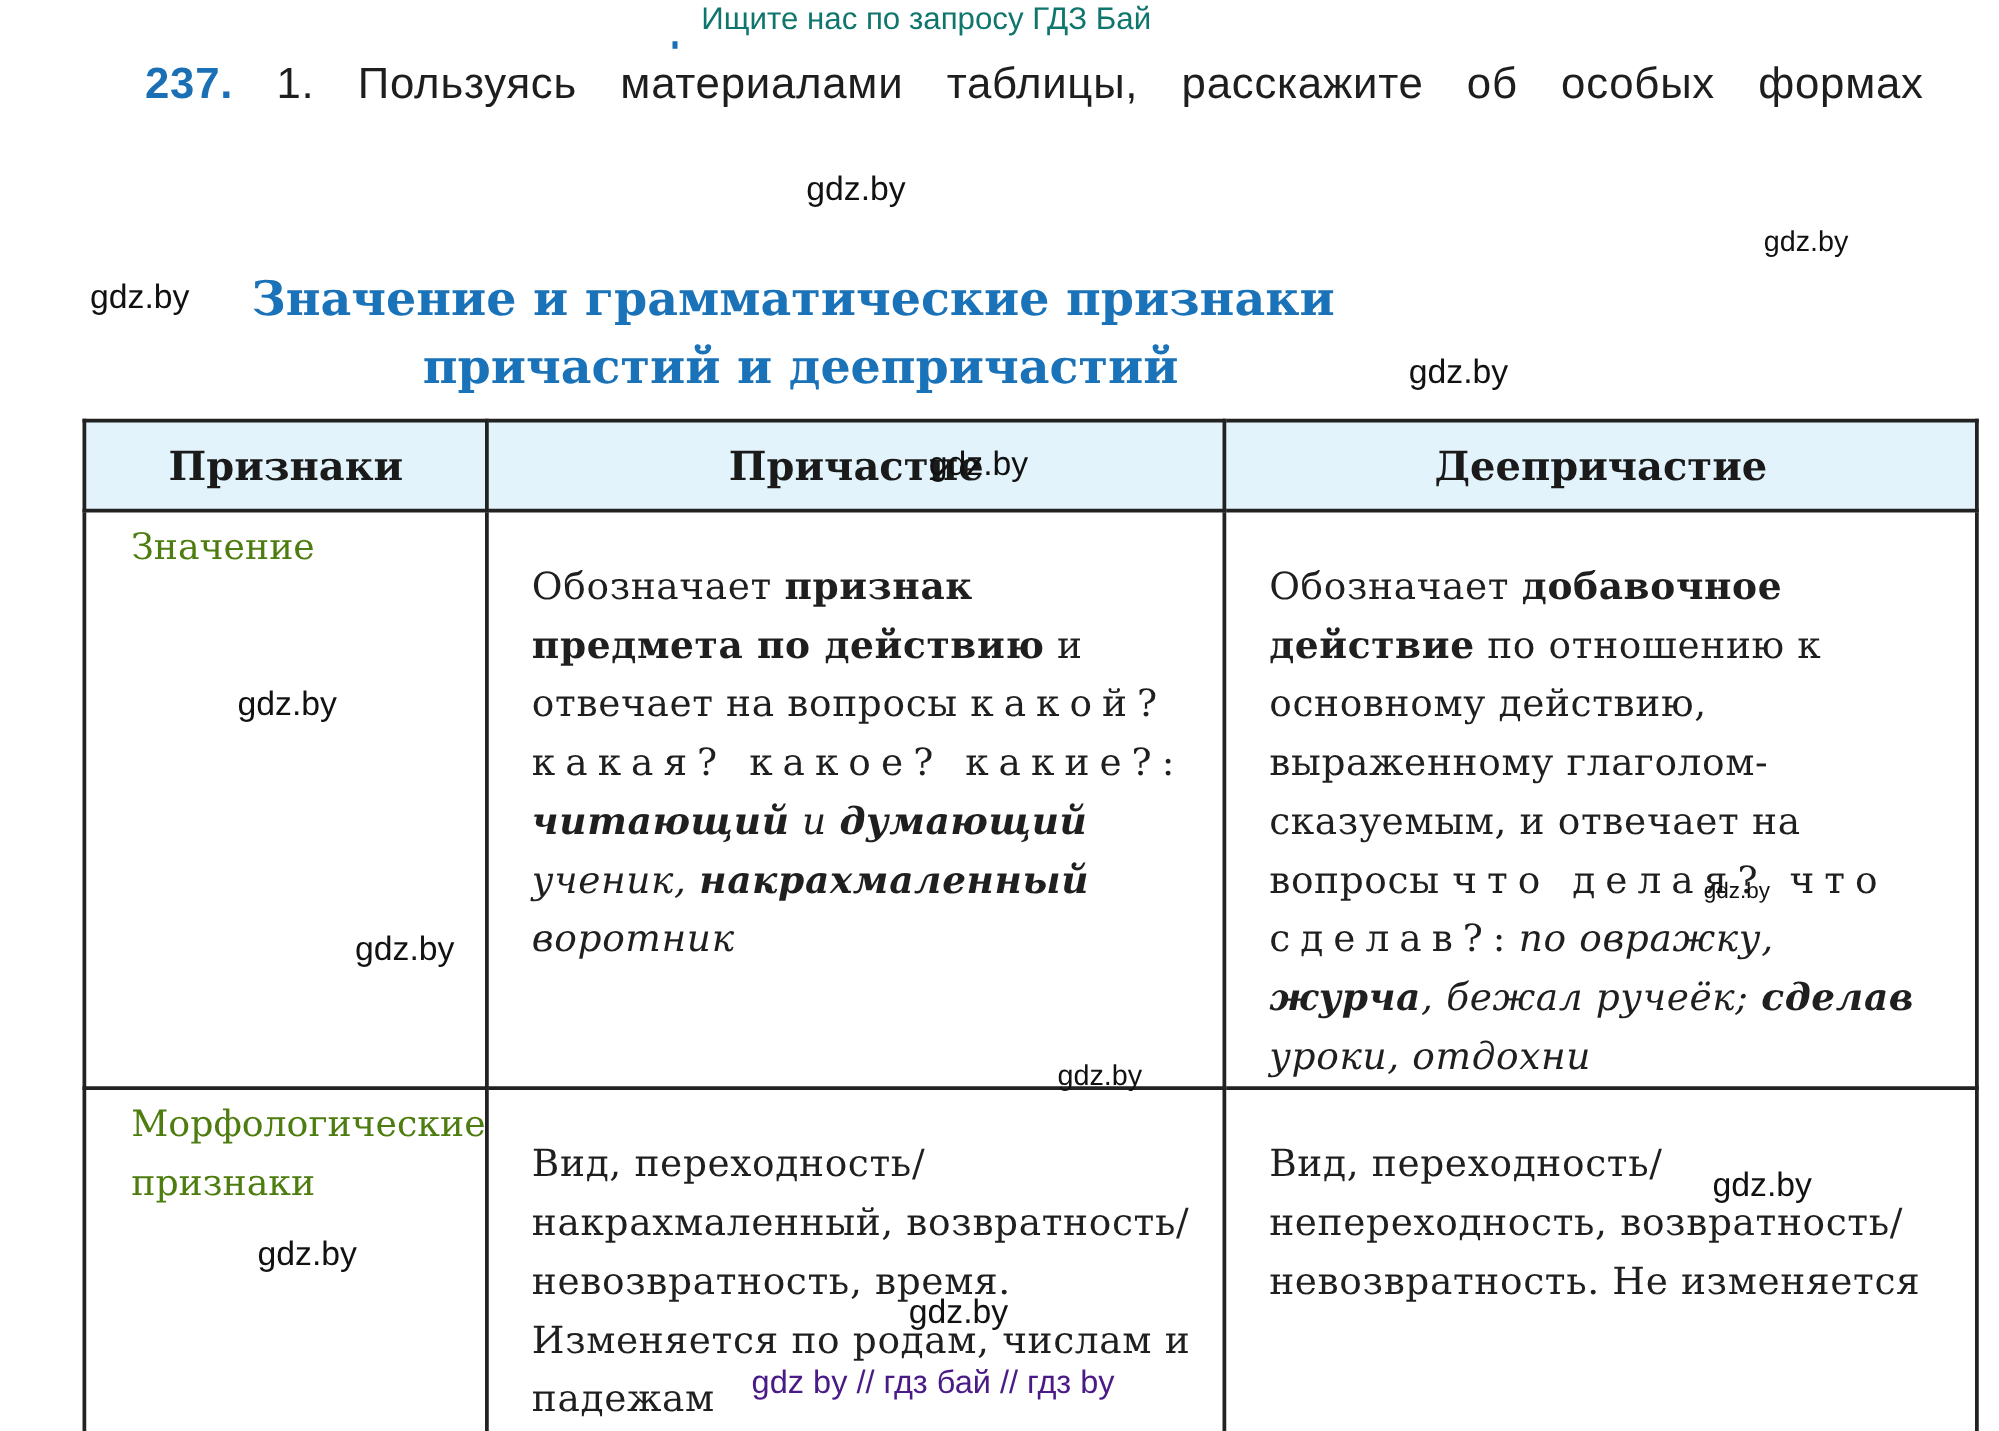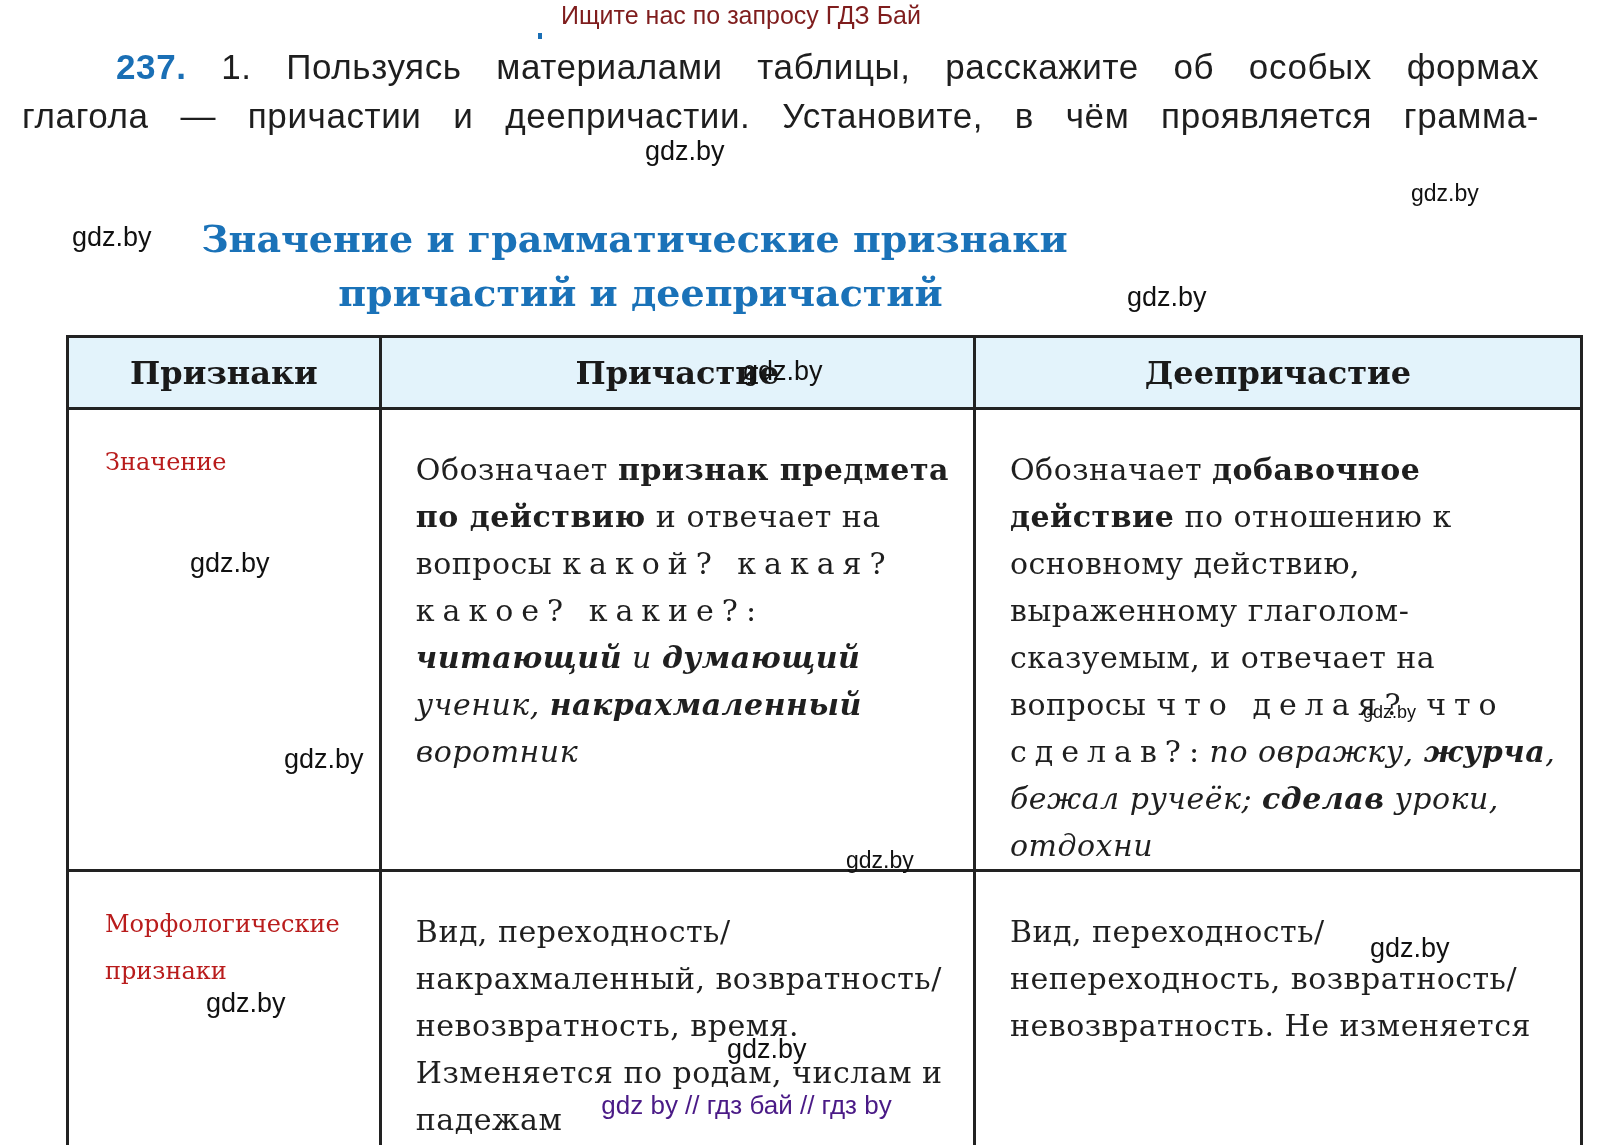--- a/index.html
+++ b/index.html
@@ -1,19 +1,19 @@
 <!DOCTYPE html>
 <html><head>
 <meta charset="utf-8">
 <style>
   html, body { margin: 0; padding: 0; background: #ffffff; }
   body { width: 1599px; height: 1145px; position: relative; overflow: hidden; color: #1a1a1a; }
 
   .banner { position: absolute; top: 0; left: 0; width: 1482px; text-align: center;
-    font-family: "Liberation Sans", sans-serif; font-size: 25px; color: #7f1d1d; line-height: 30px; }
+    font-family: "Liberation Sans", sans-serif; font-size: 25px; color: #0f766e; line-height: 30px; }
   .blue-dot { position: absolute; left: 538px; top: 33px; width: 4px; height: 6px; background: #1a6fb5; }
 
   .task { position: absolute; left: 22px; top: 42px; width: 1517px;
     font-family: "Liberation Sans", sans-serif; font-size: 35px; line-height: 49px;
     text-align: justify; letter-spacing: 0.6px; color: #1e1e1e; }
   .task .num { color: #1a6fb5; font-weight: bold; }
   .task .line1 { display: block; text-indent: 94px; text-align-last: justify; }
   .task .line2 { display: block; text-align-last: justify; }
   .task .line3 { display: block; }
 
@@ -27,40 +27,39 @@
   .table-title .t2 { display: block; padding-left: 0px; margin-left: 12px; }
 
   table.grid { position: absolute; left: 23px; top: 335px; width: 1517px; border-collapse: collapse;
     font-family: "DejaVu Serif", serif; margin-left: 43px; }
   table.grid td, table.grid th { border: 3px solid #222; vertical-align: top; }
   table.grid th { background: #e3f3fb; height: 69px; vertical-align: middle; text-align: center;
     font-size: 32px; font-weight: bold; color: #1a1a1a; padding: 0; }
   .c1 { width: 310px; }
   .c2 { width: 592px; }
   .c3 { width: 605px; }
-  td.label { font-size: 24px; line-height: 47px; padding: 29px 0 0 36px; color: #b91c1c; }
+  td.label { font-size: 29px; line-height: 47px; padding: 4px 0 0 36px; color: #4d7c0f; }
   td.body { font-size: 30px; line-height: 47px; padding: 36px 20px 0 34px; color: #1f1f1f; letter-spacing: 0.5px; }
   td.body b { font-weight: bold; }
   td.body i { font-style: italic; }
   .sp { letter-spacing: 8px; }
   tr.r1 td { height: 384px; }
   tr.r2 td { height: 244px; }
 
   .footer { position: absolute; top: 1090px; left: 0; width: 1493px; text-align: center;
     font-family: "Liberation Sans", sans-serif; font-size: 26px; color: #4a1a86; }
 </style>
 </head>
 <body>
 
 <div class="banner">Ищите нас по запросу ГДЗ Бай</div>
 <div class="blue-dot"></div>
 
 <div class="task">
   <span class="line1"><span class="num">237.</span> <span>1. Пользуясь материалами таблицы, расскажите об особых формах</span></span>
-  <span class="line2">глагола — причастии и деепричастии. Установите, в чём проявляется грамма-</span>
 </div>
 
 <div class="table-title">
   <span>Значение и грамматические признаки</span><br>
   <span class="t2">причастий и деепричастий</span>
 </div>
 
 <table class="grid">
   <tbody>
       <tr>

